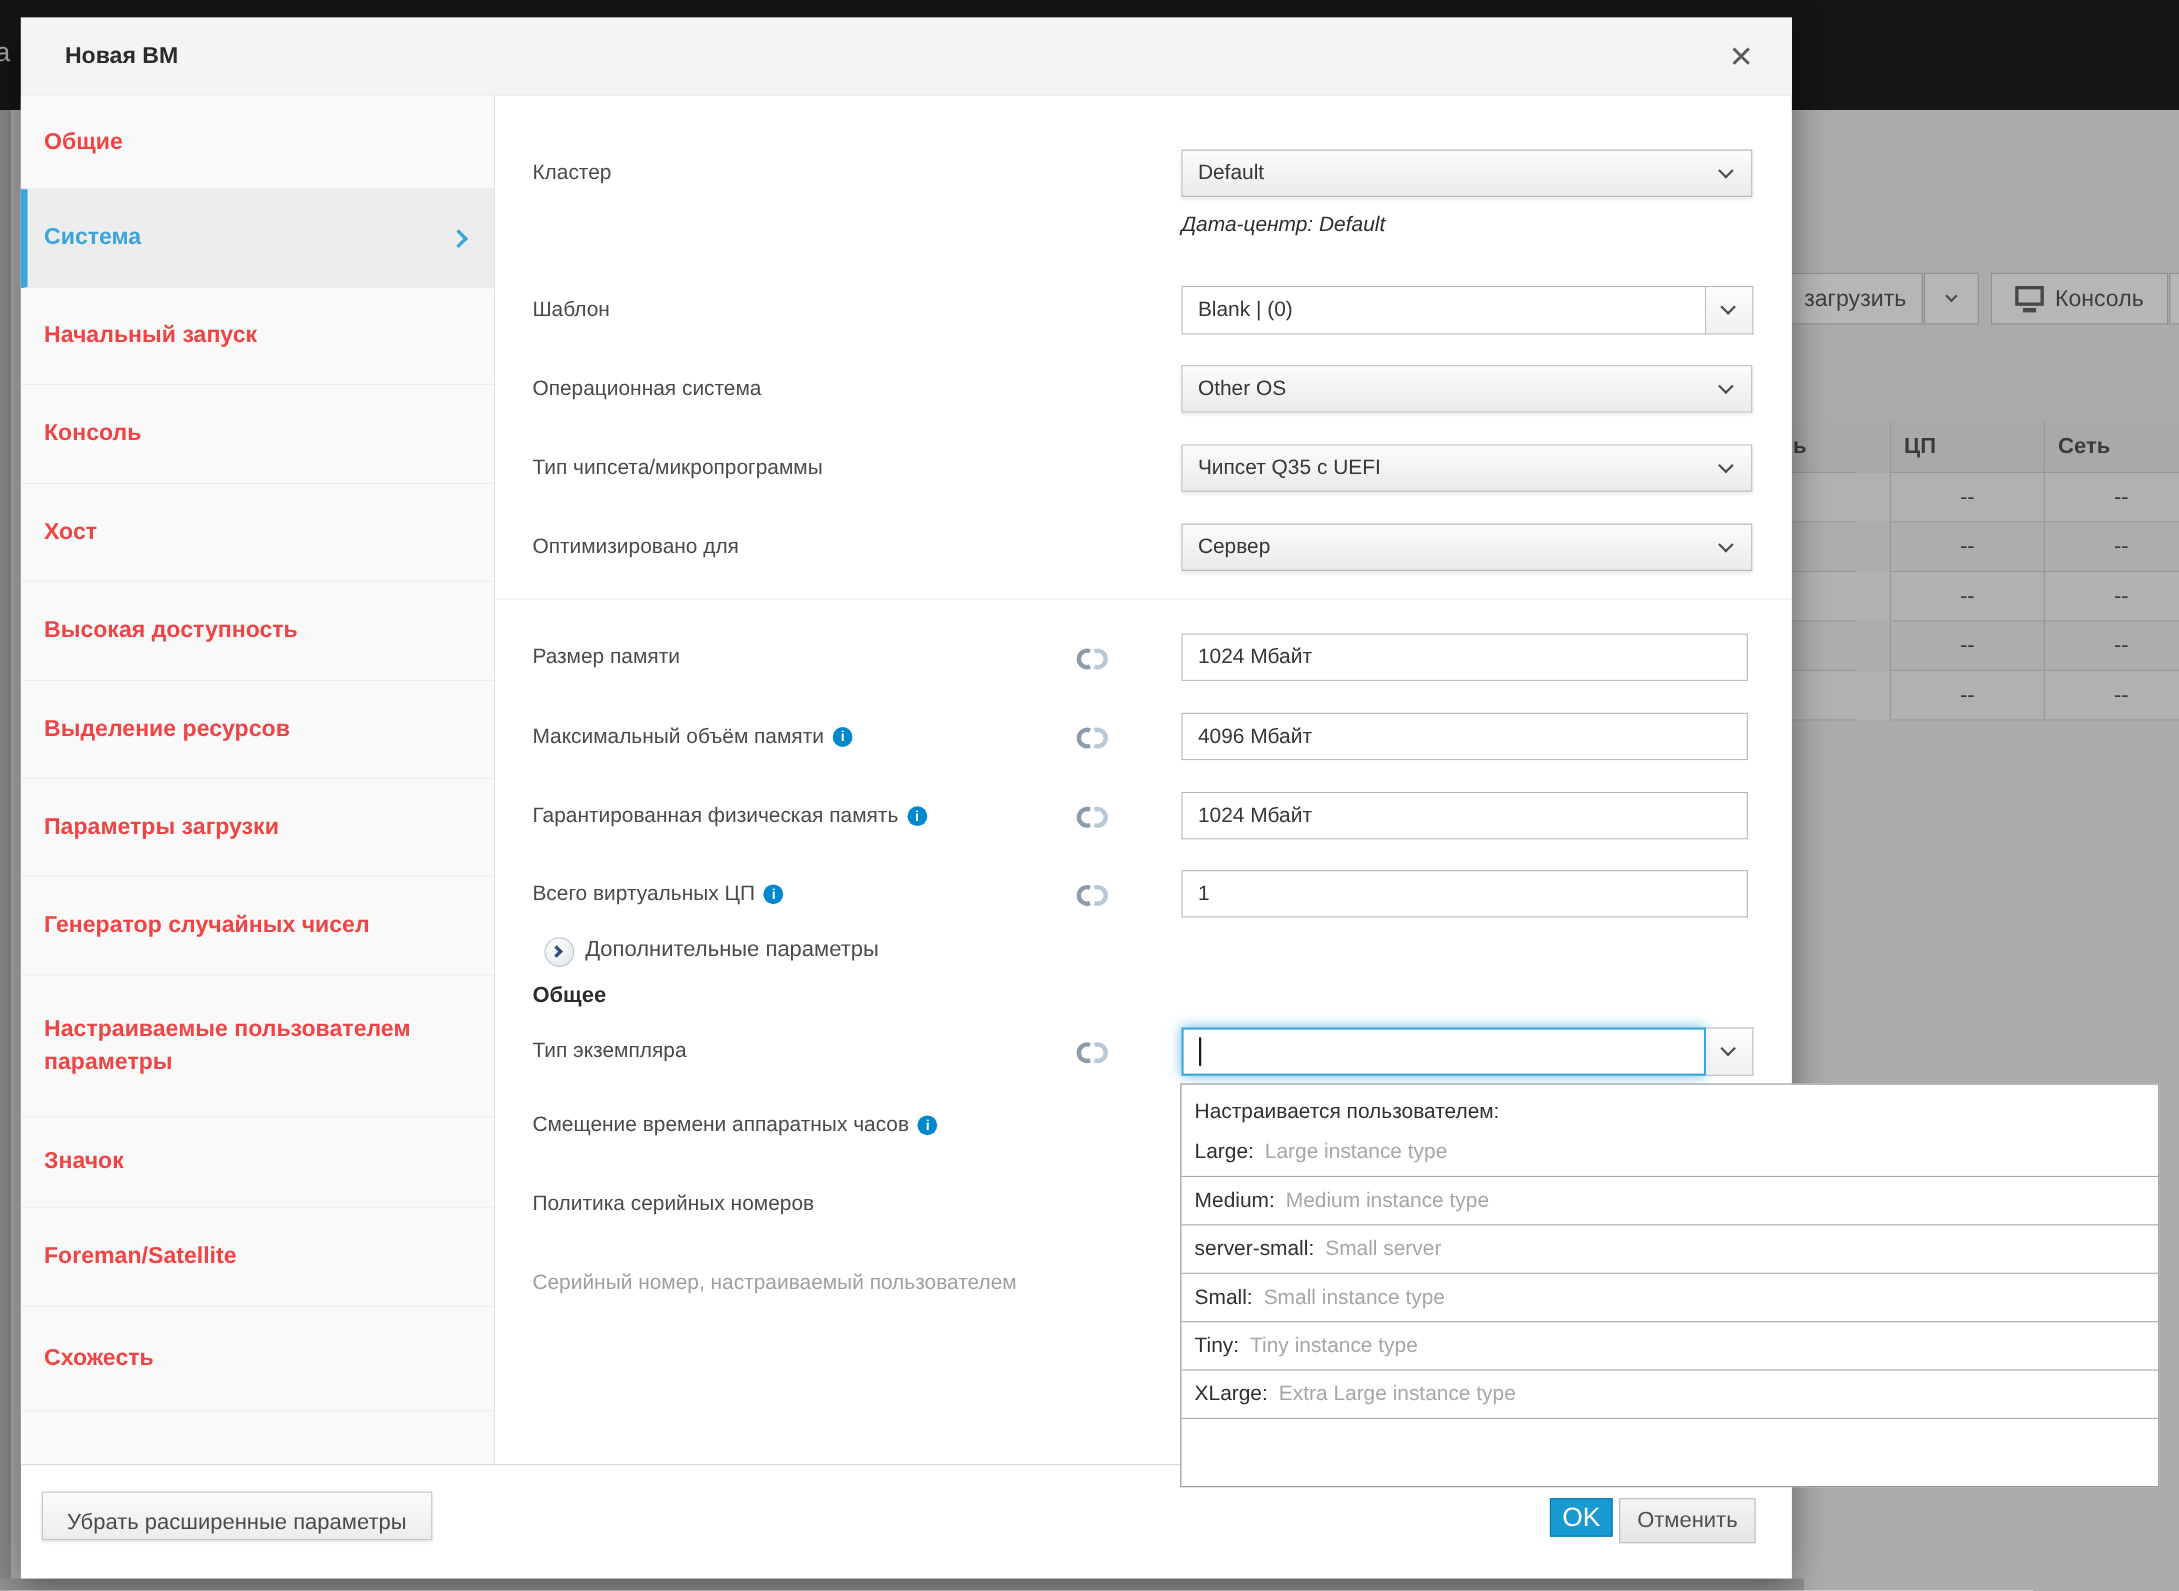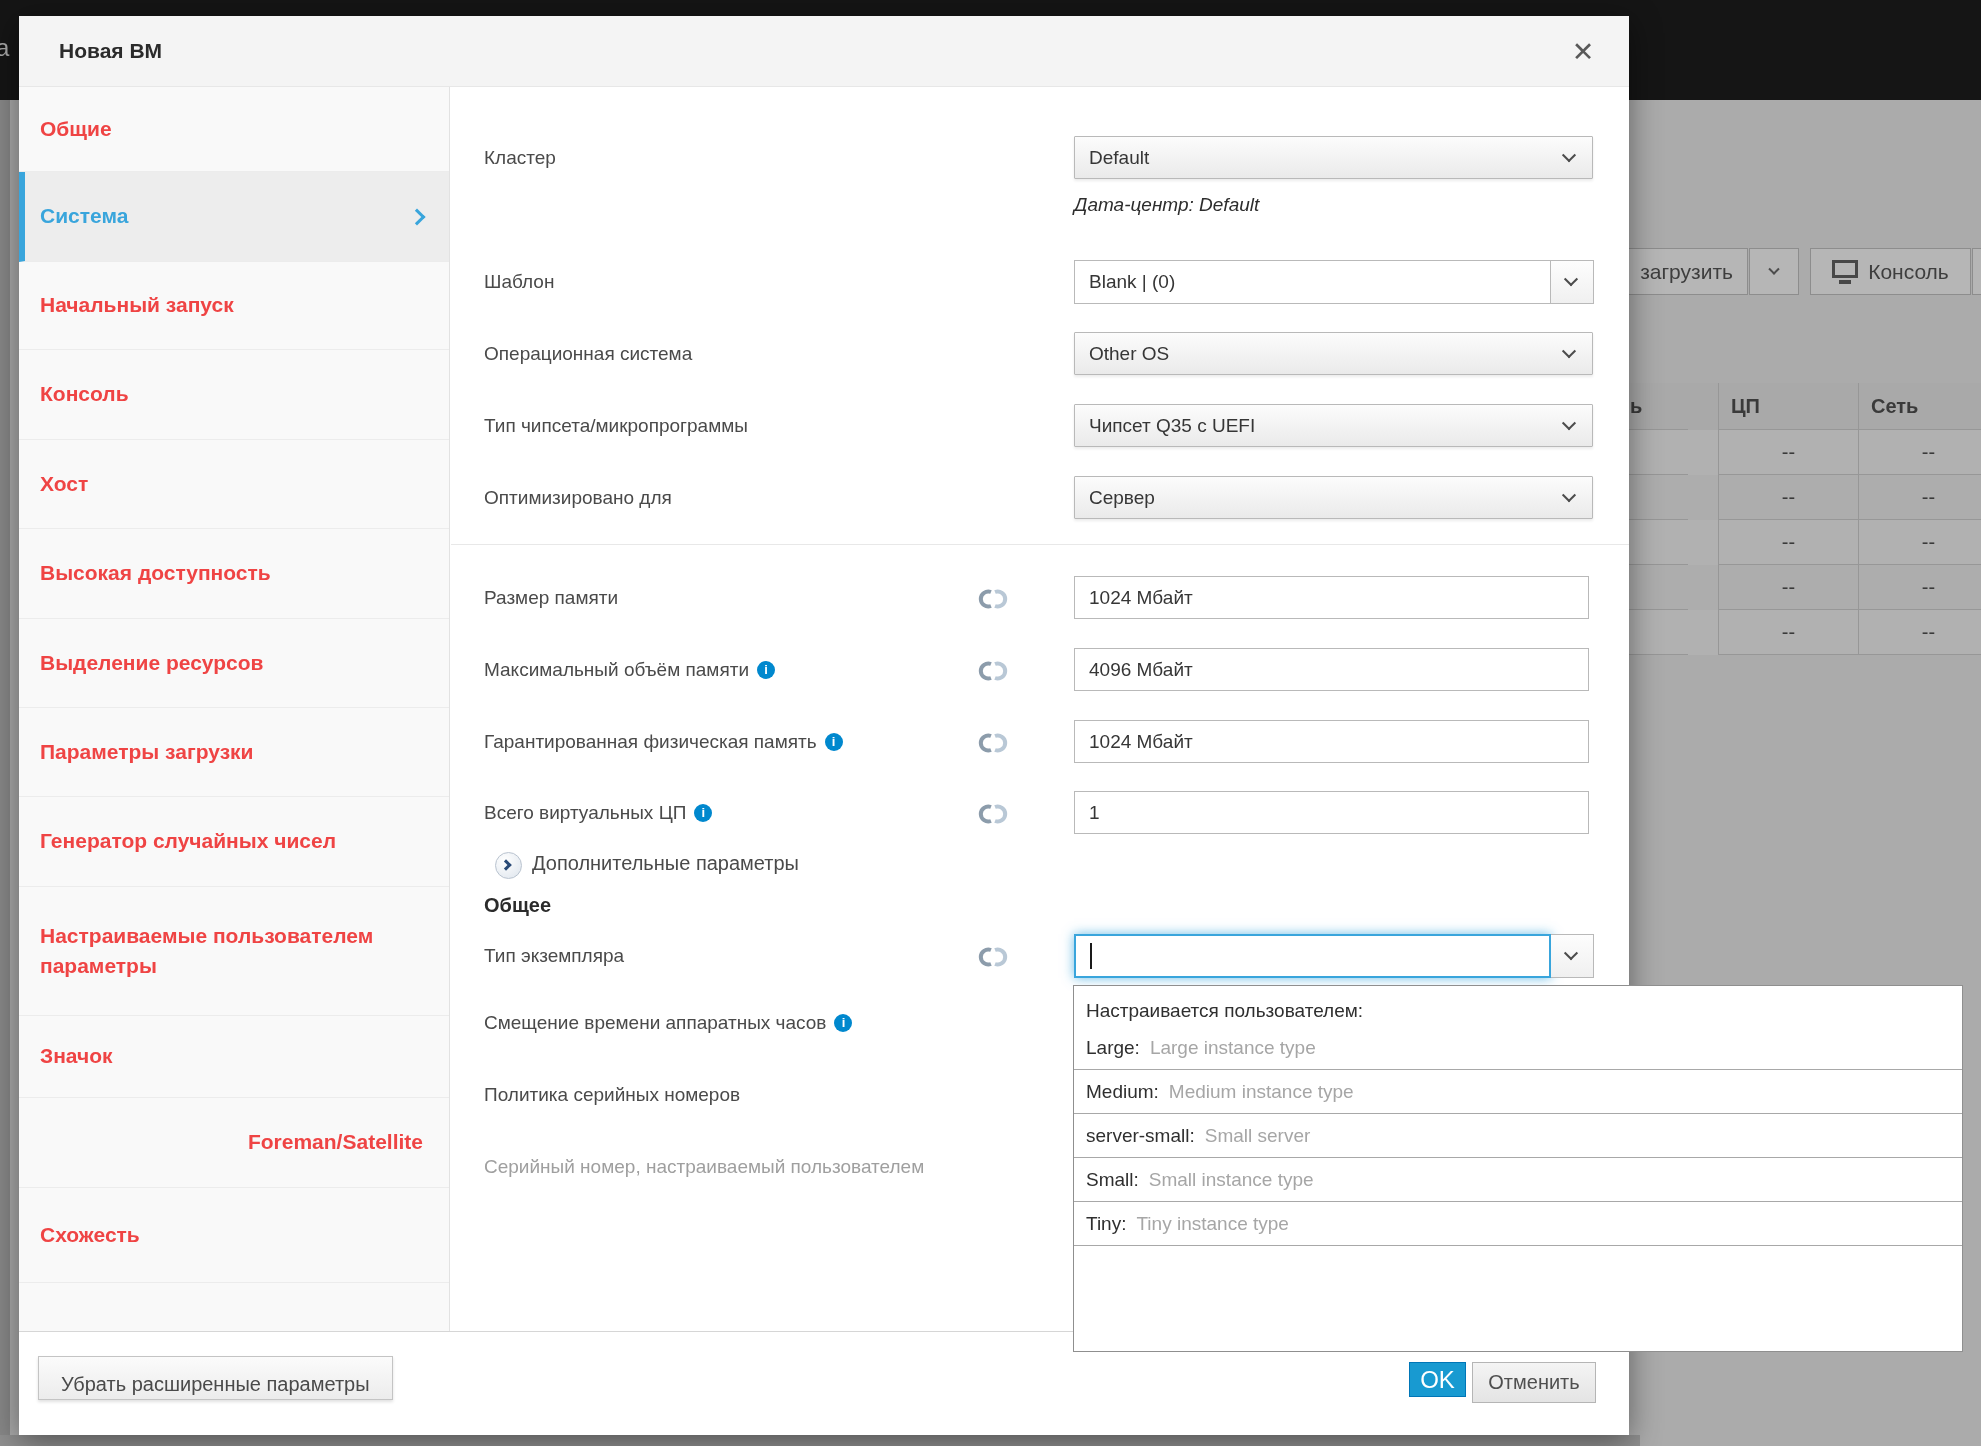--- a/index.html
+++ b/index.html
@@ -223,21 +223,21 @@
       </div>
       <div class="side-item" style="height: 90px;">
         <span class="lbl">Генератор случайных чисел</span>
       </div>
       <div class="side-item" style="height: 129px;">
         <span class="lbl">Настраиваемые пользователем параметры</span>
       </div>
       <div class="side-item" style="height: 82px;">
         <span class="lbl">Значок</span>
       </div>
-      <div class="side-item" style="height: 90px; justify-content: flex-end;">
+      <div class="side-item" style="height: 90px;">
         <span class="lbl">Foreman/Satellite</span>
       </div>
       <div class="side-item" style="height: 95px;">
         <span class="lbl">Схожесть</span>
       </div>
     </div>
 
   <div class="content-hr"></div>
   <div class="footer-hr"></div>
 
@@ -404,19 +404,23 @@
           <span class="ds">Small server</span>
         </div>
         <div class="dd-item">
           <span class="nm">Small:</span>
           <span class="ds">Small instance type</span>
         </div>
         <div class="dd-item">
           <span class="nm">Tiny:</span>
           <span class="ds">Tiny instance type</span>
         </div>
+        <div class="dd-item">
+          <span class="nm">XLarge:</span>
+          <span class="ds">Extra Large instance type</span>
+        </div>
       </div>
   </div>
 
   <button class="btn-adv">Убрать расширенные параметры</button>
   <button class="btn-ok">OK</button>
   <button class="btn-cancel">Отменить</button>
 </div>
 
 </body></html>

